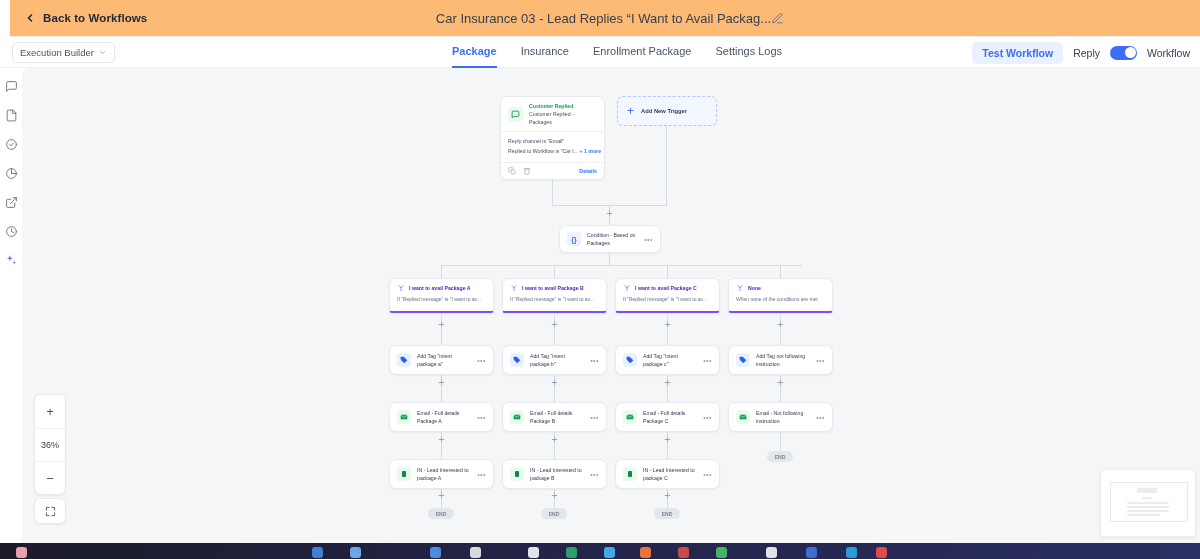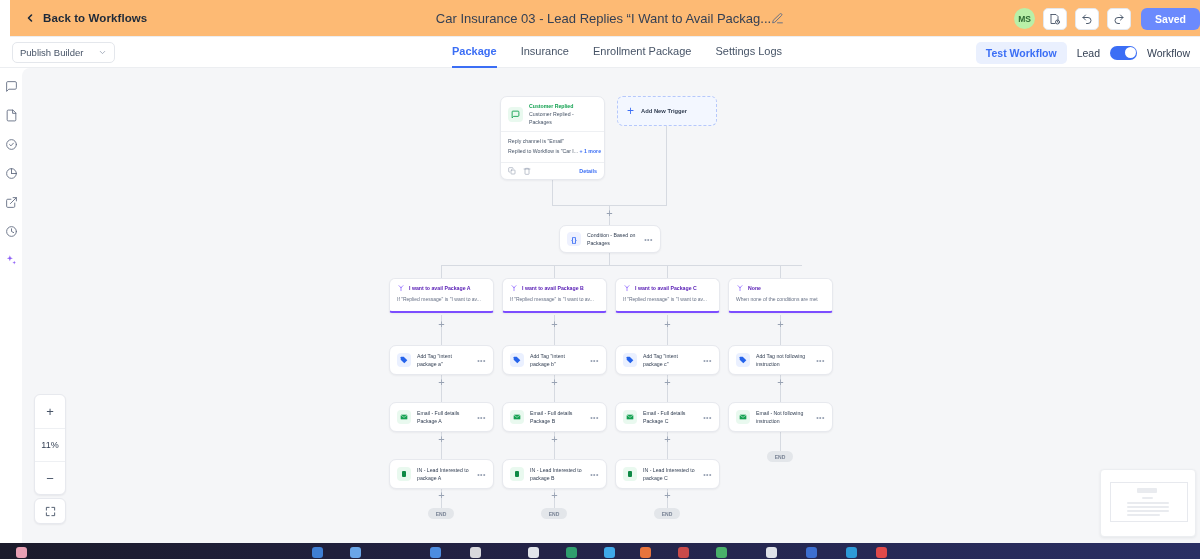--- a/index.html
+++ b/index.html
@@ -252,64 +252,40 @@
     </div>
 
     <div class="title-wrap">
       <span class="wf-title">Car Insurance 03 - Lead Replies “I Want to Avail Packag...</span>
       <svg class="pencil-icon" viewBox="0 0 24 24" fill="none" stroke="currentColor" stroke-width="1.8" stroke-linecap="round" stroke-linejoin="round">
           <path d="M12 20h9"></path>
           <path d="M16.5 3.5a2.1 2.1 0 0 1 3 3L7 19l-4 1 1-4Z"></path>
         </svg>
     </div>
 
-    <div class="top-right">
-      <div class="avatar">MS</div>
-      <div class="icon-btn">
-        <svg viewBox="0 0 24 24" fill="none" stroke="currentColor" stroke-width="1.8" stroke-linecap="round" stroke-linejoin="round">
-            <path d="M4 3h10l4 4v8"></path>
-            <path d="M4 3v18h8"></path>
-            <circle cx="17" cy="18" r="4"></circle>
-            <path d="M17 16.5V18l1 1"></path>
-          </svg>
-      </div>
-      <div class="icon-btn">
-        <svg viewBox="0 0 24 24" fill="none" stroke="currentColor" stroke-width="1.9" stroke-linecap="round" stroke-linejoin="round">
-            <path d="M9 14 4 9l5-5"></path>
-            <path d="M4 9h10a6 6 0 0 1 0 12h-3"></path>
-          </svg>
-      </div>
-      <div class="icon-btn">
-        <svg viewBox="0 0 24 24" fill="none" stroke="currentColor" stroke-width="1.9" stroke-linecap="round" stroke-linejoin="round">
-            <path d="m15 14 5-5-5-5"></path>
-            <path d="M20 9H10a6 6 0 0 0 0 12h3"></path>
-          </svg>
-      </div>
-      <div class="saved-btn">Saved</div>
-    </div>
   </div>
 
   <div class="subbar">
     <div class="builder-select">
-      <span>Publish Builder</span>
+      <span>Execution Builder</span>
       <svg class="caret" viewBox="0 0 24 24" fill="none" stroke="currentColor" stroke-width="2.2" stroke-linecap="round" stroke-linejoin="round">
           <polyline points="6 9 12 15 18 9"></polyline>
         </svg>
     </div>
 
     <div class="tabs">
       <div class="tab active">Package</div>
       <div class="tab">Insurance</div>
       <div class="tab">Enrollment Package</div>
       <div class="tab">Settings Logs</div>
     </div>
 
     <div class="sub-right">
       <div class="test-btn">Test Workflow</div>
-      <span class="draft-label">Lead</span>
+      <span class="draft-label">Reply</span>
       <div class="switch">
           <div class="knob"></div>
         </div>
       <span class="publish-label">Workflow</span>
     </div>
   </div>
 
   <div class="rail">
     <svg class="rail-icon" viewBox="0 0 24 24" fill="none" stroke="currentColor" stroke-width="1.7" stroke-linecap="round" stroke-linejoin="round">
         <path d="M21 15a2 2 0 0 1-2 2H7l-4 4V5a2 2 0 0 1 2-2h14a2 2 0 0 1 2 2Z"></path>
@@ -593,21 +569,21 @@
         <span class="dots">•••</span>
       </div>
 
       <div class="end-pill" style="left:406px; top:440px;">END</div>
       <div class="end-pill" style="left:519px; top:440px;">END</div>
       <div class="end-pill" style="left:632px; top:440px;">END</div>
       <div class="end-pill" style="left:745px; top:383px;">END</div>
 
       <div class="zoom-ctl">
         <div class="zoom-btn">+</div>
-        <div class="zoom-btn zoom-level">11%</div>
+        <div class="zoom-btn zoom-level">36%</div>
         <div class="zoom-btn">−</div>
       </div>
       <div class="fit-btn">
         <svg viewBox="0 0 24 24" fill="none" stroke="currentColor" stroke-width="2" stroke-linecap="round" stroke-linejoin="round">
             <polyline points="9 3 3 3 3 9"></polyline>
             <polyline points="15 3 21 3 21 9"></polyline>
             <polyline points="9 21 3 21 3 15"></polyline>
             <polyline points="15 21 21 21 21 15"></polyline>
           </svg>
       </div>

